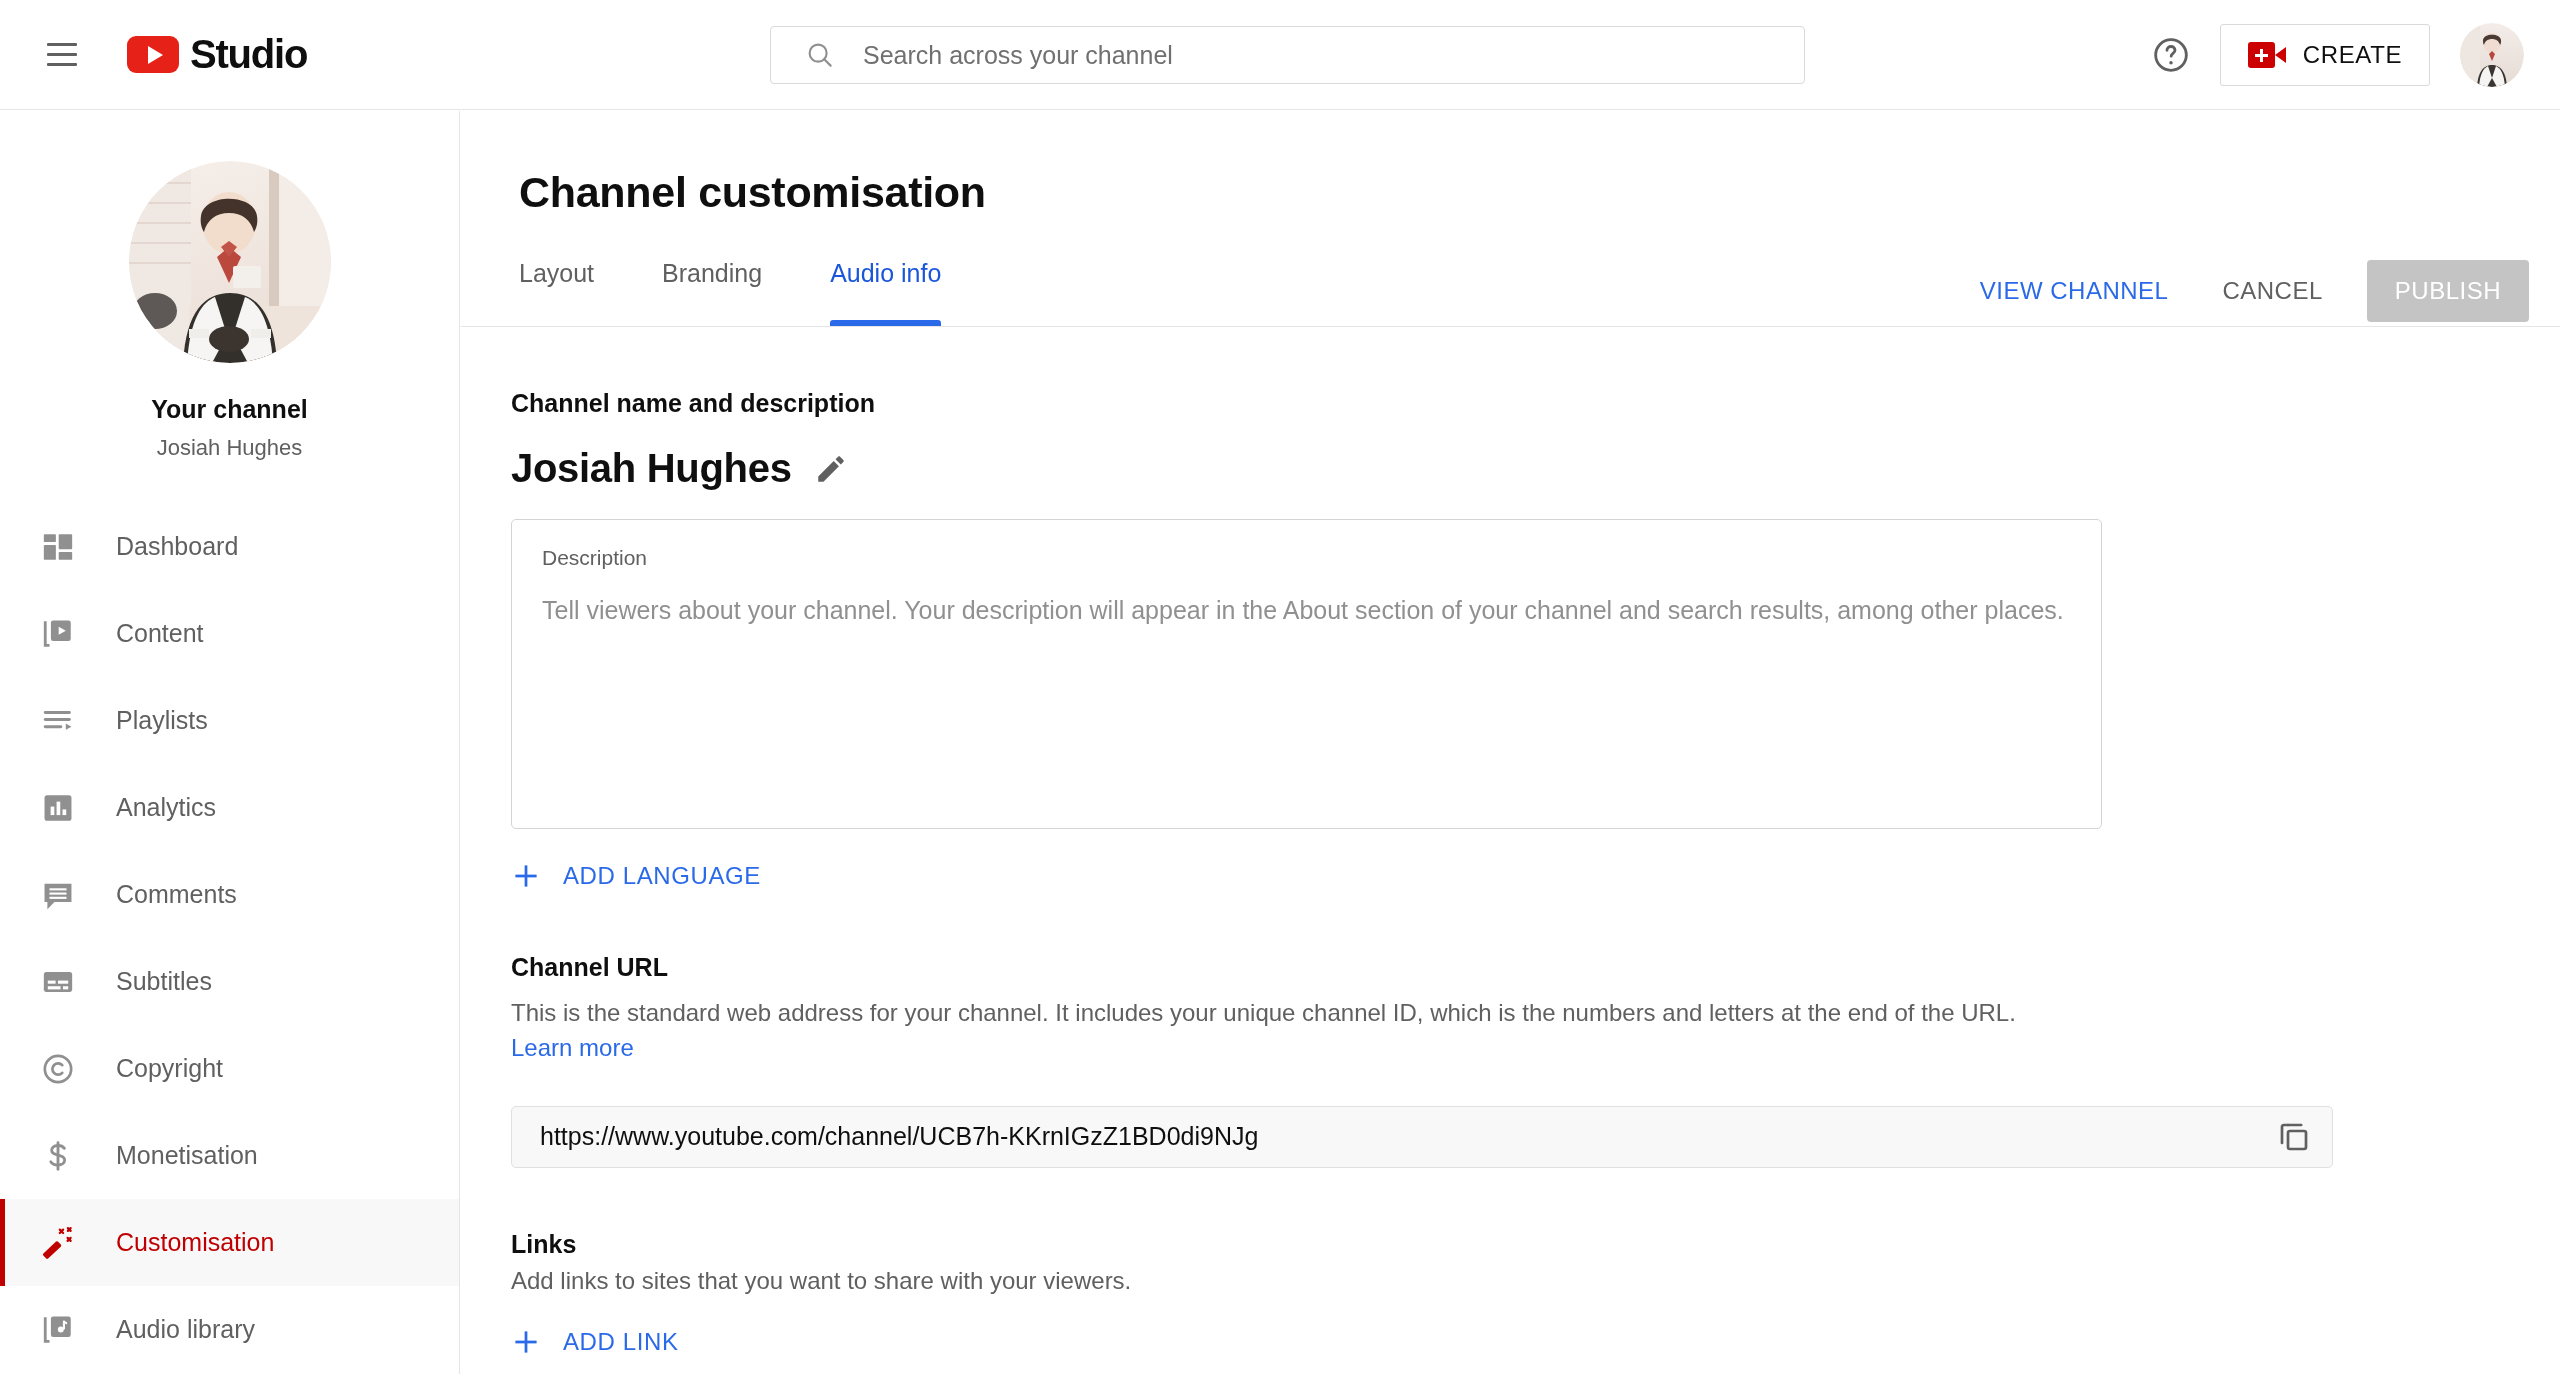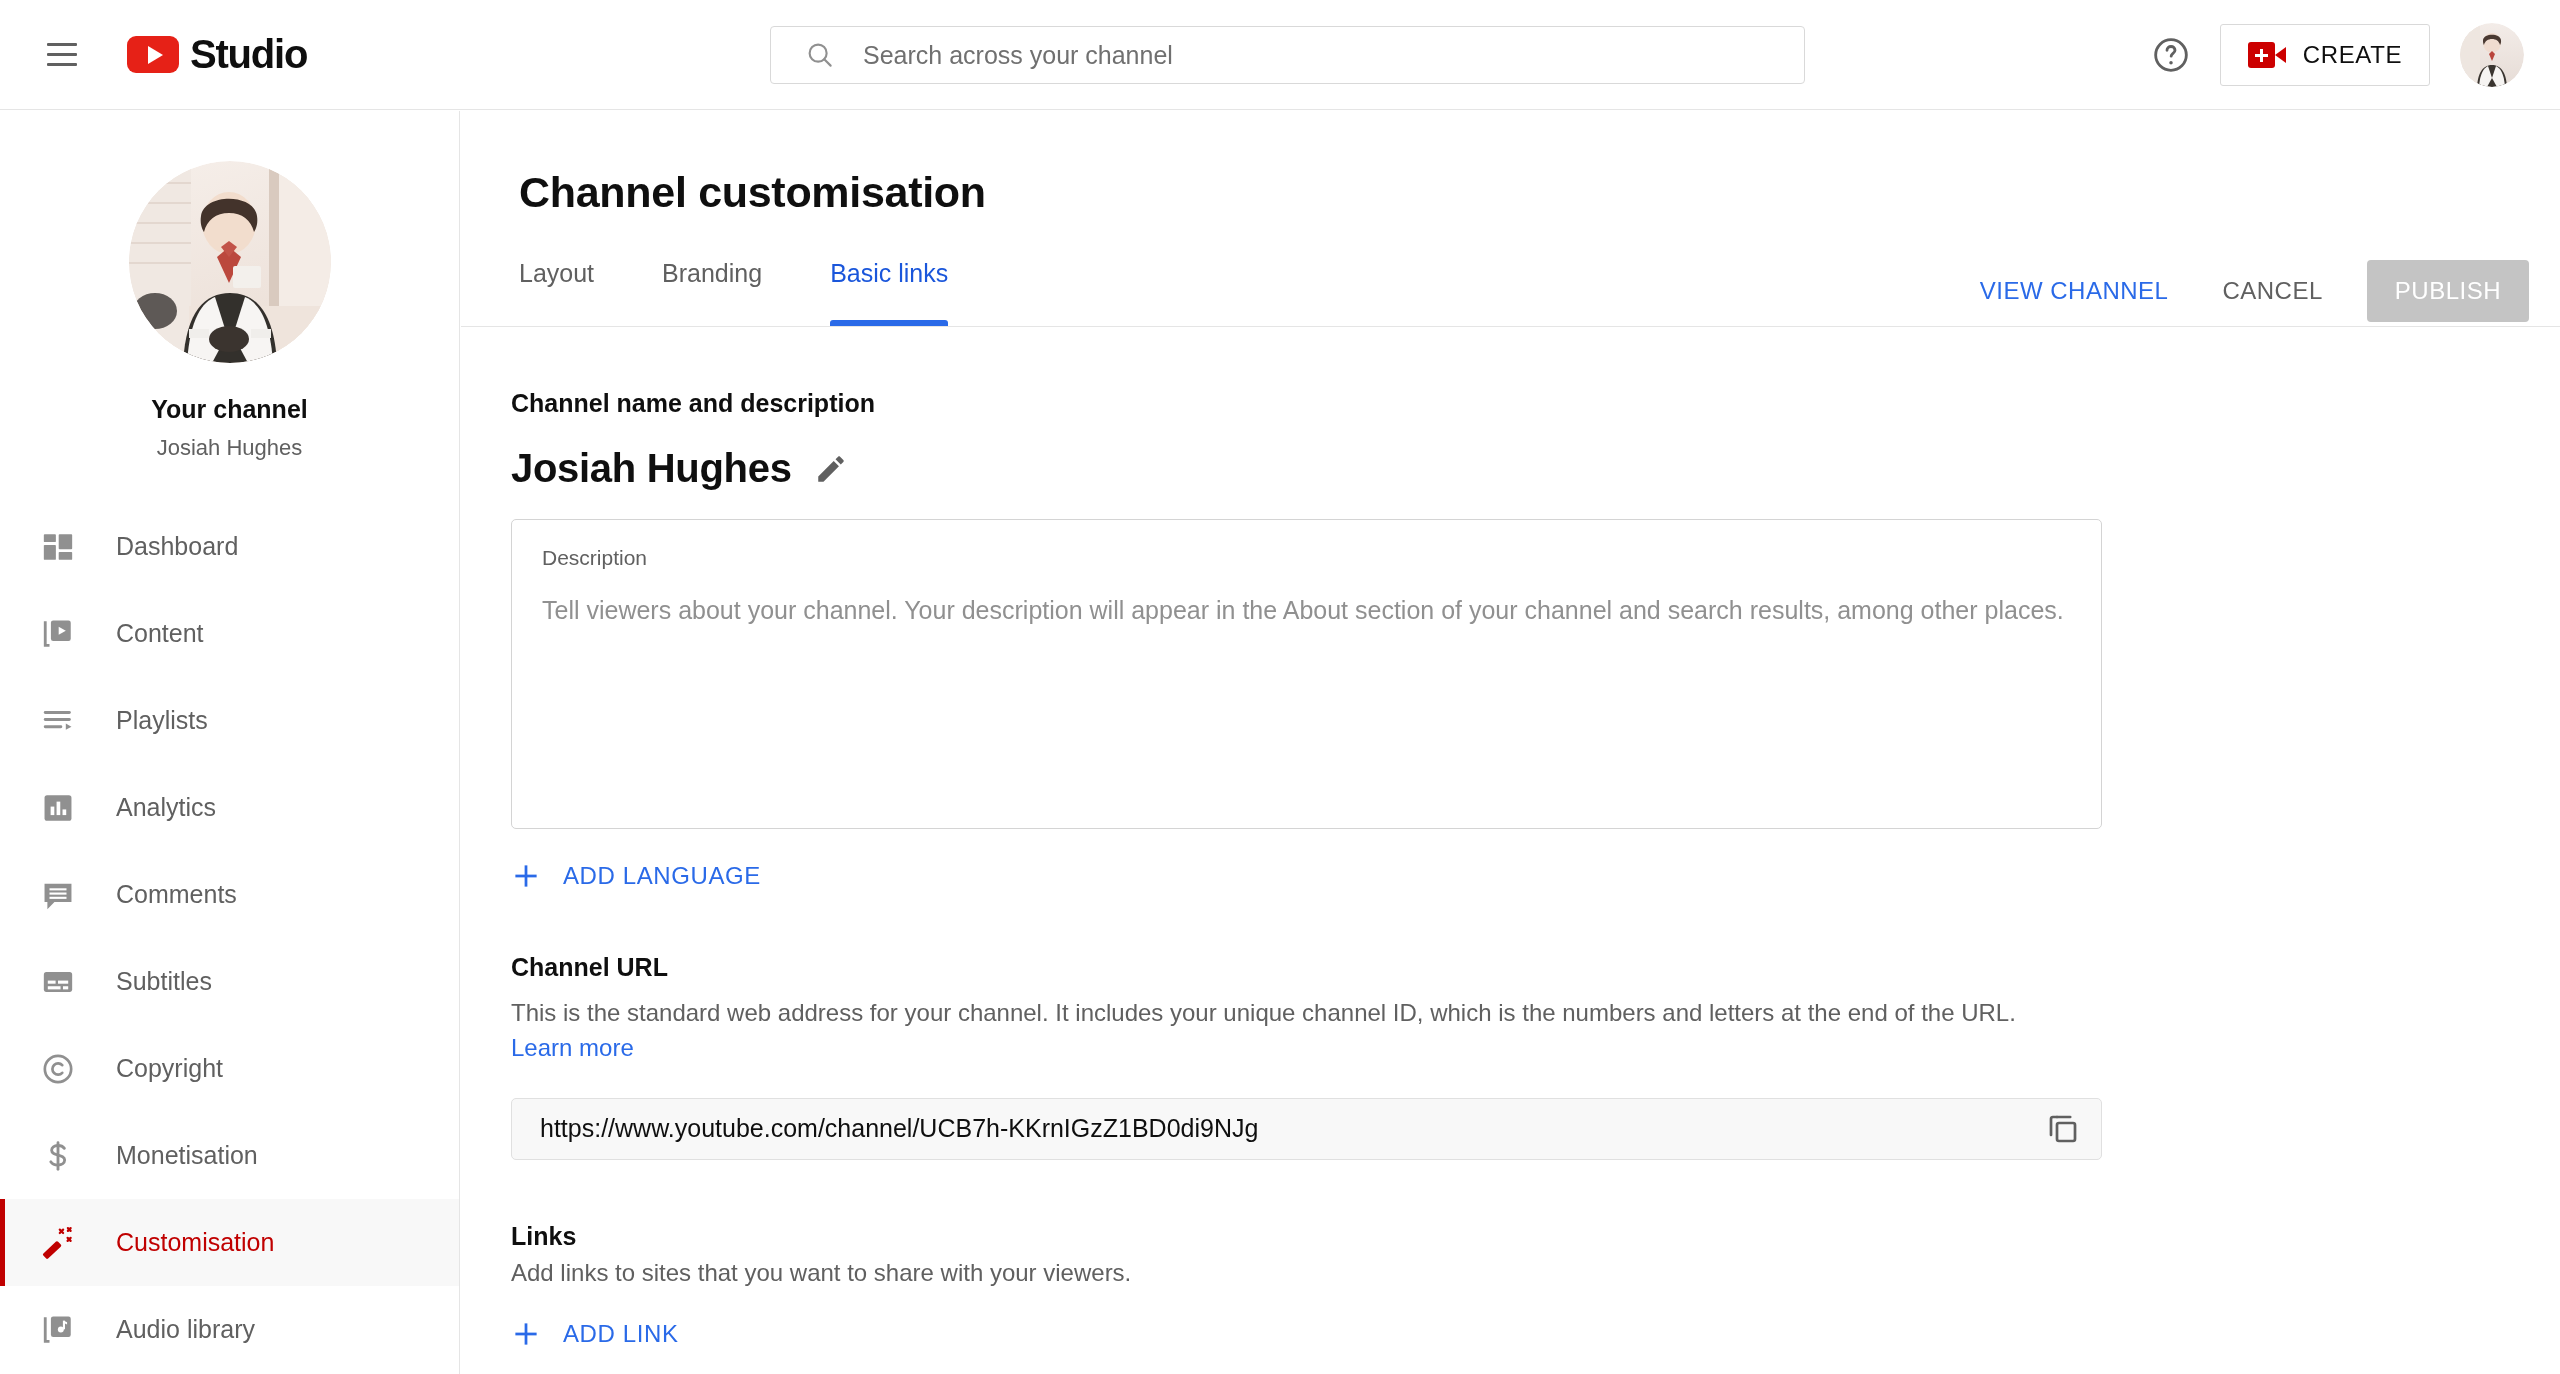--- a/index.html
+++ b/index.html
@@ -226,21 +226,21 @@
     font-size: 24px; font-weight: 500; color: #2a6ae8; letter-spacing: 0.6px;
   }
 
   .url-desc {
     margin-top: 14px; font-size: 24px; color: #606060;
     line-height: 1.45; max-width: 1545px;
   }
   .url-desc a { color: #2a6ae8; text-decoration: none; }
 
   .url-field {
-    margin-top: 32px; width: 1591px; height: 62px;
+    margin-top: 40px; width: 1822px; height: 62px;
     background: #f8f8f8; border: 1px solid #e0e0e0; border-radius: 5px;
     display: flex; align-items: center;
   }
   .url-value {
     flex: 1; margin-left: 28px; font-size: 25px; color: #0f0f0f;
     white-space: nowrap; overflow: hidden;
   }
   .copy-btn {
     width: 56px; height: 56px; margin-right: 10px; flex: none;
     display: flex; align-items: center; justify-content: center;
@@ -496,21 +496,21 @@
 
   <div class="tabbar">
     <div class="tabs">
       <div class="tab">
         <span>Layout</span>
       </div>
       <div class="tab">
         <span>Branding</span>
       </div>
       <div class="tab active">
-        <span>Basic links</span>
+        <span>Audio info</span>
       </div>
     </div>
     <div class="actions">
       <button class="btn-text btn-view">VIEW CHANNEL</button>
       <button class="btn-text btn-cancel">CANCEL</button>
       <button class="btn-publish" disabled="">PUBLISH</button>
     </div>
   </div>
 
   <div class="content">

